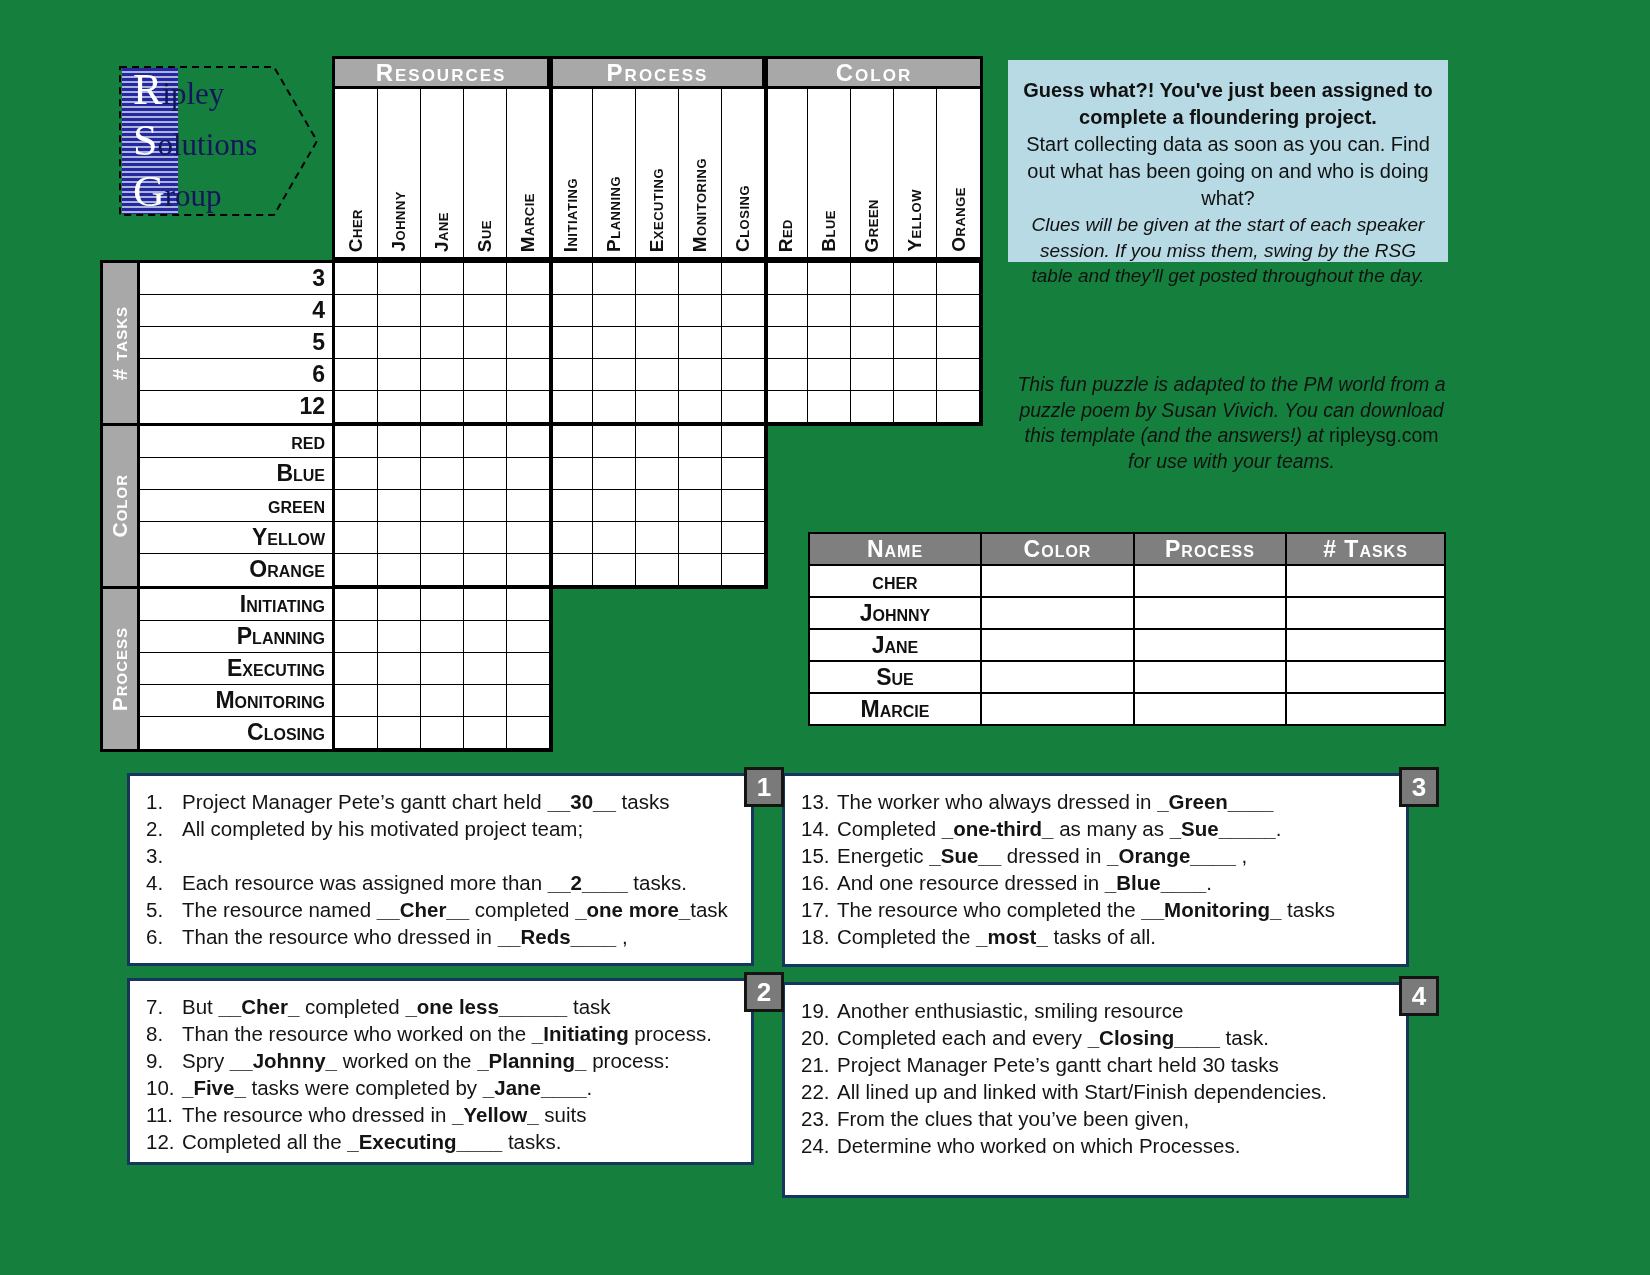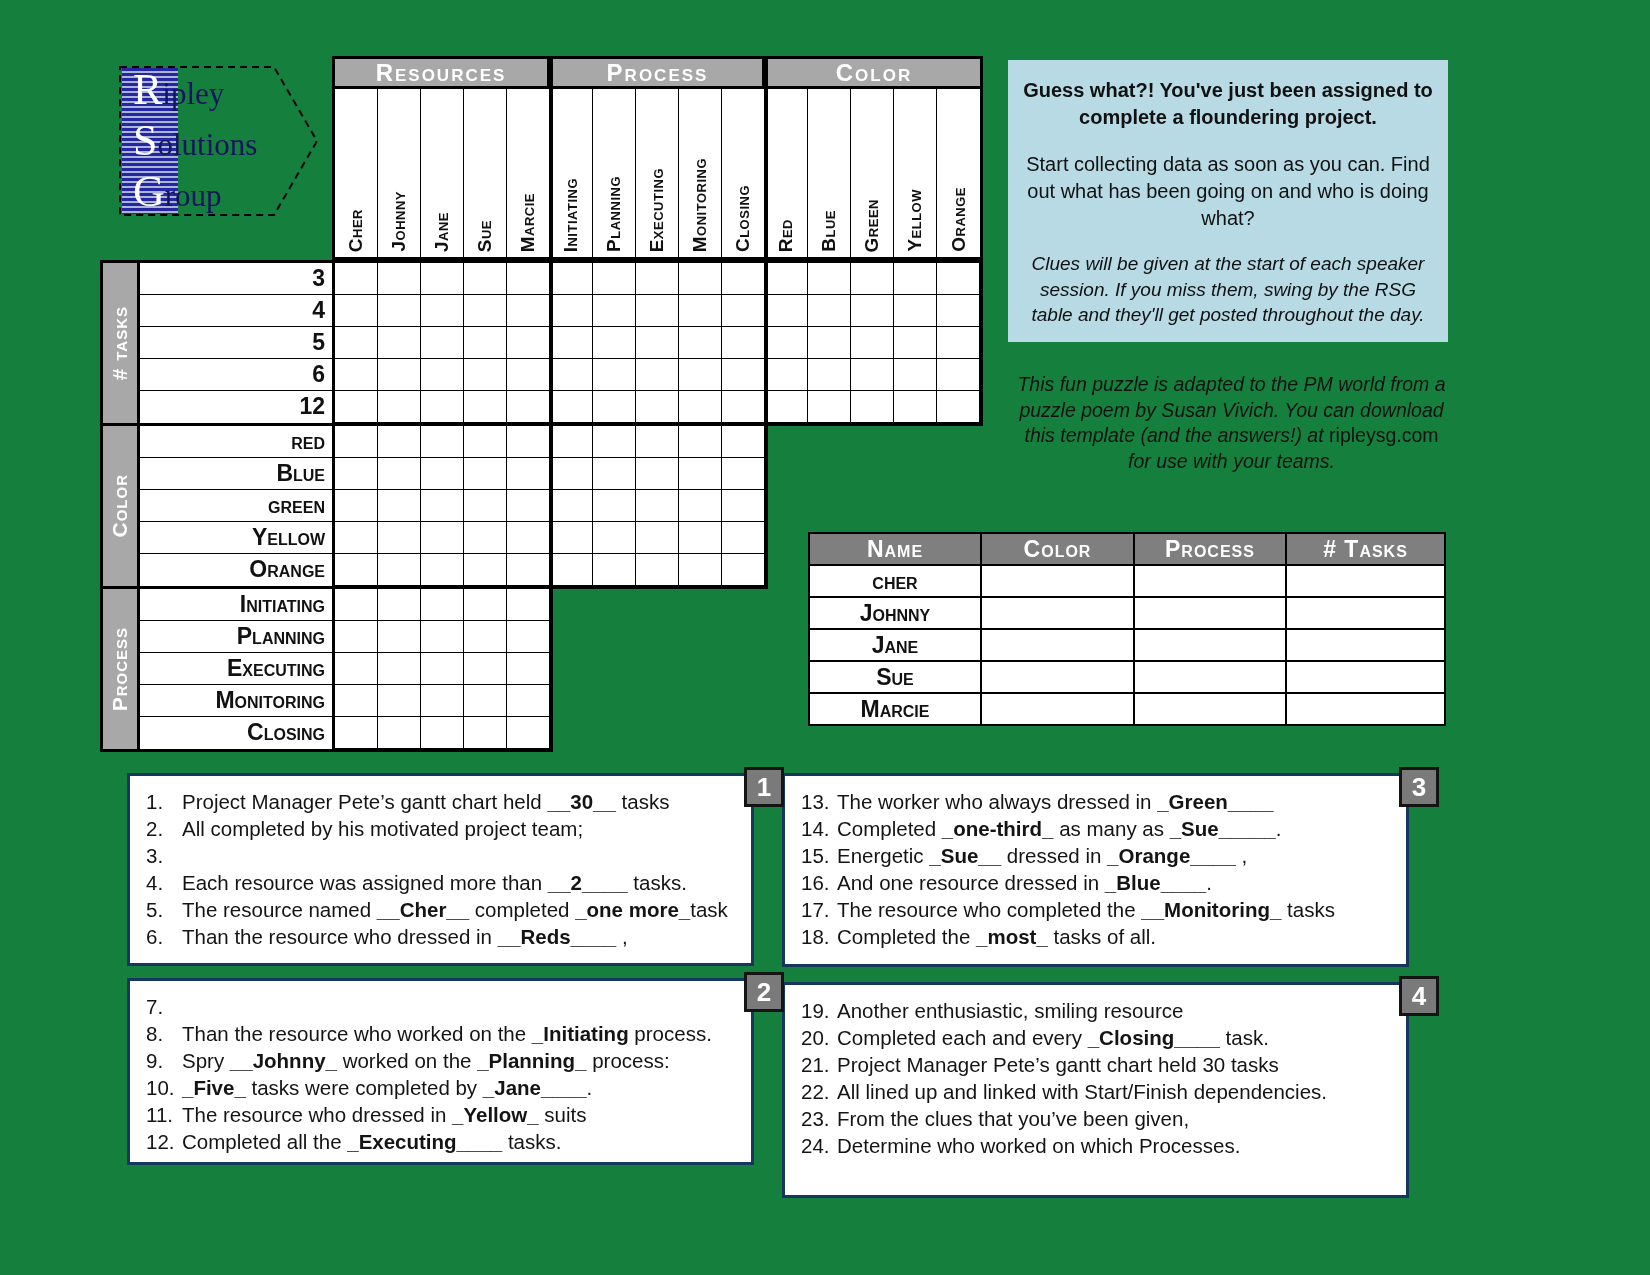--- a/index.html
+++ b/index.html
@@ -31,21 +31,21 @@
   .vsep{position:absolute;width:3px;background:#000;z-index:4;}
   .gbar{position:absolute;left:100px;width:40px;height:166px;background:#a8a8a8;border:3px solid #000;box-sizing:border-box;
         display:flex;align-items:center;justify-content:center;}
   .gbar .vtext{color:#fff;font-size:21px;letter-spacing:1px;}
   .rgroup{position:absolute;left:137px;width:198px;height:166px;border:3px solid #000;box-sizing:border-box;background:#fff;}
   .rlabel{height:32px;box-sizing:border-box;border-bottom:1px solid #000;line-height:30px;text-align:right;
           padding-right:7px;font-weight:bold;font-size:23px;font-variant:small-caps;}
   .rlabel:last-child{border-bottom:none;}
 
   
-  .infobox{position:absolute;left:1008px;top:60px;width:440px;height:282px;background:#b7dae4;box-sizing:border-box;
+  .infobox{position:absolute;left:1008px;top:60px;width:440px;height:202px;background:#b7dae4;box-sizing:border-box;
            padding:17px 14px 14px 14px;display:flex;flex-direction:column;justify-content:space-between;text-align:center;}
   .ib-head{font-weight:bold;font-size:20px;line-height:1.35;}
   .ib-body{font-size:20px;line-height:1.35;}
   .ib-italic{font-style:italic;font-size:19px;line-height:1.35;}
   .credit{position:absolute;left:1015px;top:372px;width:433px;text-align:center;font-style:italic;
           font-size:19.5px;line-height:1.32;}
   .credit .site{font-style:normal;}
 
   
   .atable{position:absolute;left:808px;top:532px;border-collapse:collapse;border-radius:11px;}
@@ -248,20 +248,21 @@
     <div class="clue-line">
         <span class="clue-num">6.</span>
         <span class="clue-text">Than the resource who dressed in <b>__Reds____</b> ,</span>
       </div>
   </div>
   <div class="badge" style="left:744px;top:767px;">1</div>
 
   <div class="cluebox" style="left:127px;top:978px;height:187px;">
     <div class="clue-line">
         <span class="clue-num">7.</span>
+        <span class="clue-text">But <b>__Cher_</b> completed <b>_one less______</b> task</span>
       </div>
     <div class="clue-line">
         <span class="clue-num">8.</span>
         <span class="clue-text">Than the resource who worked on the <b>_Initiating</b> process.</span>
       </div>
     <div class="clue-line">
         <span class="clue-num">9.</span>
         <span class="clue-text">Spry  <b>__Johnny_</b> worked on the <b>_Planning_</b> process:</span>
       </div>
     <div class="clue-line">

